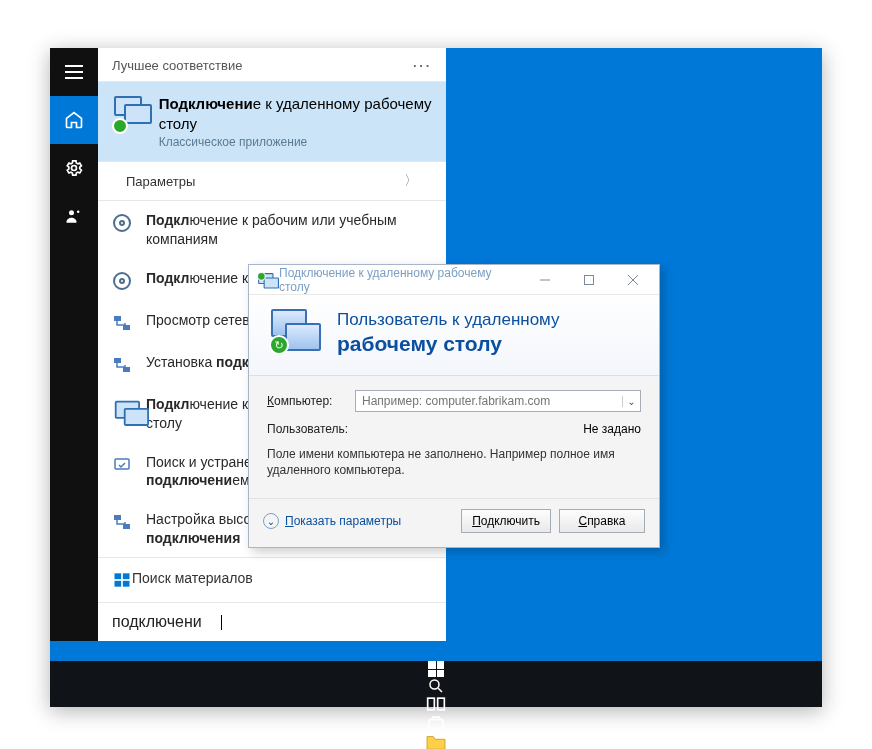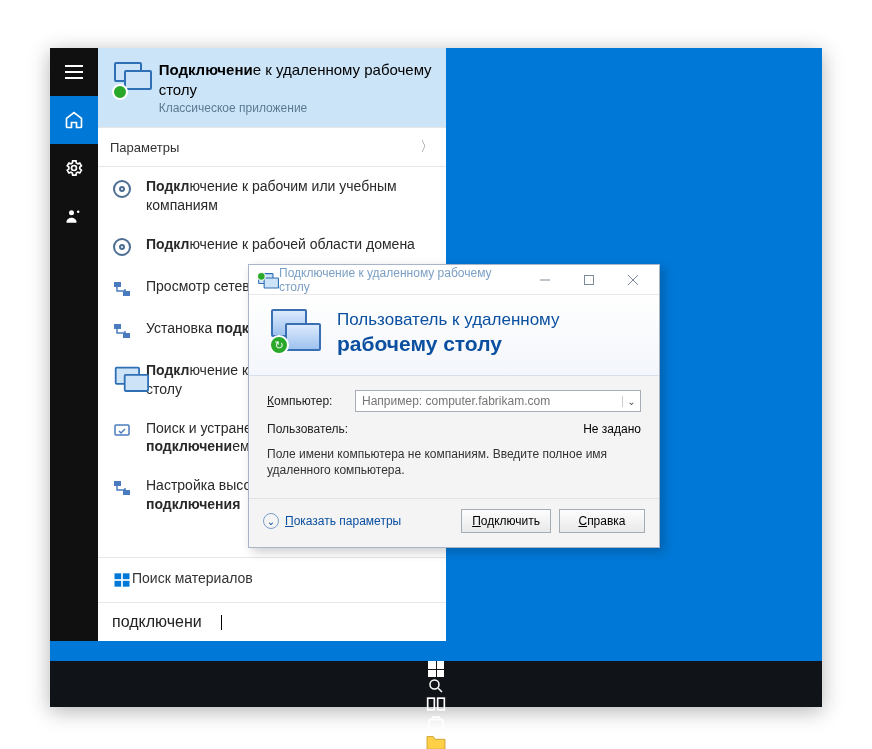--- a/index.html
+++ b/index.html
@@ -18,21 +18,21 @@
 
 .start-panel { position: absolute; left: 48px; top: 0; width: 348px; height: 593px; background: #fff; display: flex; flex-direction: column; }
 .section-header { display: flex; align-items: center; justify-content: space-between; padding: 10px 14px 8px 14px; color: #555; font-size: 13px; border-bottom: 1px solid #e6e6e6; }
 .section-header .dots { letter-spacing: 2px; color: #666; font-weight: bold; cursor: pointer; }
 
 .best-match { display: flex; align-items: flex-start; gap: 12px; padding: 12px 14px; background: #cce4f7; cursor: pointer; }
 .best-match .title { font-size: 15px; color: #000; line-height: 1.3; }
 .best-match .title b { font-weight: 600; }
 .best-match .sub { font-size: 12px; color: #5a7a93; margin-top: 2px; }
 
-.params-header { display: flex; align-items: center; justify-content: space-between; padding: 10px 12px; border-top: 1px solid #e6e6e6; border-bottom: 1px solid #e6e6e6; color: #333; cursor: pointer; }
+.params-header { display: flex; align-items: center; justify-content: space-between; padding: 10px 28px; border-top: 1px solid #e6e6e6; border-bottom: 1px solid #e6e6e6; color: #333; cursor: pointer; }
 .chev { color: #888; font-size: 14px; }
 
 .result-list { flex: 1; overflow: hidden; }
 .result-item { display: flex; align-items: flex-start; gap: 14px; padding: 10px 14px; cursor: pointer; color: #292929; font-size: 14px; line-height: 1.35; }
 .result-item .ricon { width: 20px; height: 20px; flex-shrink: 0; margin-top: 2px; display: flex; align-items: center; justify-content: center; }
 .result-item .rtext b { font-weight: 600; }
 
 .store-row { display: flex; align-items: flex-start; gap: 0; padding: 12px 14px; border-top: 1px solid #e6e6e6; color: #333; font-size: 14px; cursor: pointer; }
 
 .search-row { border-top: 1px solid #e6e6e6; padding: 10px 14px; }
@@ -119,20 +119,24 @@
       <svg class="svgicon" viewBox="0 0 24 24" fill="#fff">
           <circle cx="9" cy="8" r="3"></circle>
           <path d="M3 19c0-3 3-5 6-5s6 2 6 5v1H3z"></path>
           <circle cx="17" cy="7" r="1.5"></circle>
         </svg>
     </div>
     <div class="rail-spacer"></div>
   </div>
 
   <div class="start-panel">
+    <div class="section-header">
+      <span>Лучшее соответствие</span>
+      <span class="dots">···</span>
+    </div>
 
     <div class="best-match">
       <div class="icon-rdp">
         <div class="mon m1"></div>
           <div class="mon m2"></div>
           <div class="badge"></div>
       </div>
       <div>
         <div class="title">
           <b><span>Подключени</span></b><span>е</span><span> к удаленному рабочему столу</span>
@@ -352,21 +356,21 @@
         <label><u>К</u>омпьютер:</label>
         <div class="combo">
           <input placeholder="Например: computer.fabrikam.com" style="">
           <div class="dd">⌄</div>
         </div>
       </div>
       <div class="form-row">
         <label>Пользователь:</label>
         <span>Не задано</span>
       </div>
-      <div class="hint">Поле имени компьютера не компаниям. Введите полное имя удаленного компьютера.</div>
+      <div class="hint">Поле имени компьютера не заполнено. Например полное имя удаленного компьютера.</div>
     </div>
 
     <div class="rdp-footer">
       <div class="showparams">
         <span class="circ">⌄</span>
         <span><u>П</u>оказать параметры</span>
       </div>
       <div class="fspacer"></div>
       <button class="btn"><u>П</u>одключить</button>
       <button class="btn"><u>С</u>правка</button>

